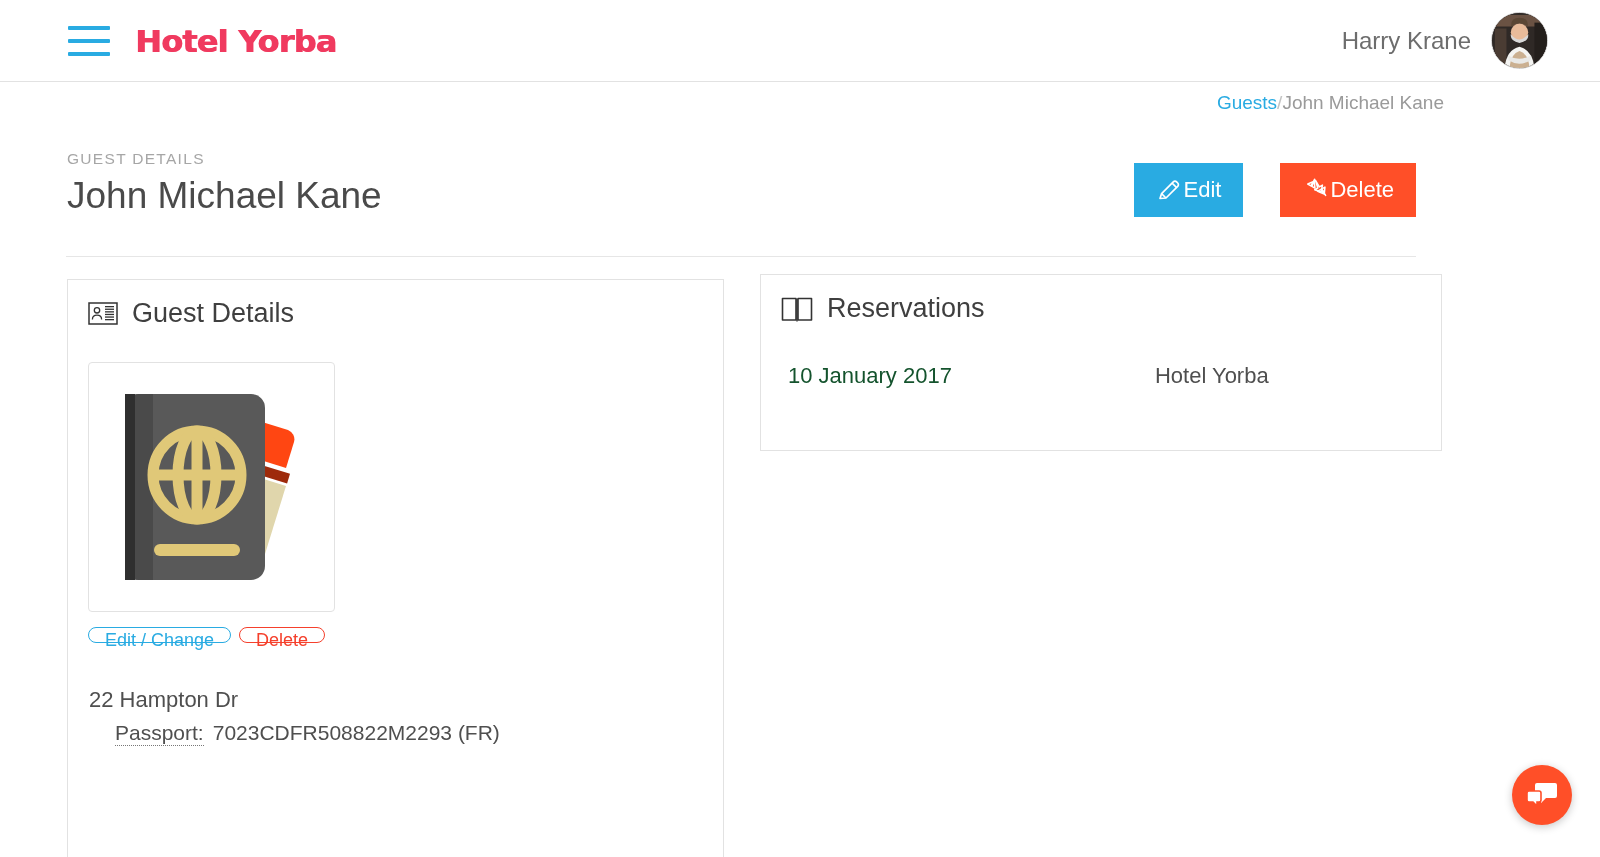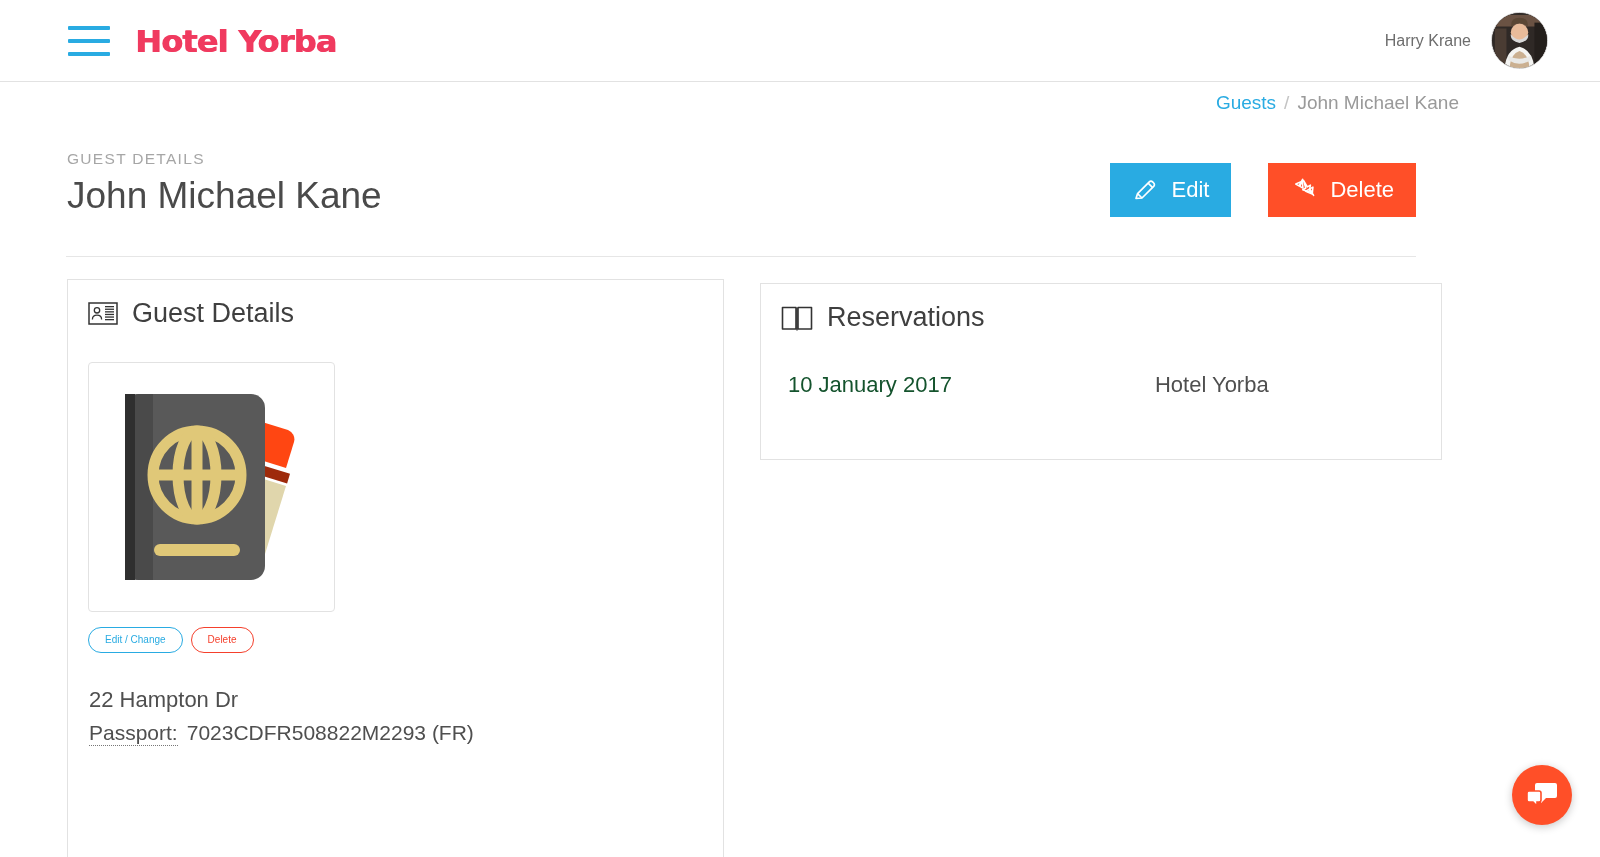--- a/index.html
+++ b/index.html
@@ -32,94 +32,94 @@
     font-weight: 700; font-style: normal;
     font-size: 31px; letter-spacing: -0.6px;
     color: #F03A5F;
     text-shadow: 1px 0 0 #F03A5F;
     transform: scaleX(1.02);
   }
   .topbar-right {
     margin-left: auto; margin-right: 52px;
     display: flex; align-items: center; gap: 20px;
   }
-  .user-name { font-size: 16px; color: #6d6d6d; }
+  .user-name { font-size: 24px; color: #6d6d6d; }
   .avatar {
     width: 57px; height: 57px; border-radius: 50%;
     overflow: hidden; background: #3a3330; flex: none;
     position: relative; border: 1px solid #ddd;
   }
   .avatar svg { display:block; width:100%; height:100%; }
 
   
   .breadcrumb {
-    position: absolute; top: 92px; right: 141px;
-    font-size: 19px; color: #9a9a9a; display: flex; gap: 8px; align-items: baseline;
+    position: absolute; top: 92px; right: 156px;
+    font-size: 19px; color: #9a9a9a; display: flex; gap: 0; align-items: baseline;
   }
   .breadcrumb .crumb-link { color: #29ABE2; text-decoration: none; cursor: pointer; }
   .breadcrumb .sep { color: #c3c3c3; }
 
   
   .page-header {
     position: absolute; top: 150px; left: 67px; width: 1349px;
     display: flex; align-items: flex-start; justify-content: space-between;
   }
   .eyebrow {
     font-size: 15.5px; letter-spacing: 1.3px; color: #a6a6a6; text-transform: uppercase;
   }
   .page-title {
     margin-top: 7px; font-size: 37px; color: #4a4a4a; font-weight: 400; line-height: 1.15;
   }
   .header-actions { display: flex; align-items: center; gap: 37px; margin-top: 13px; }
   .btn {
-    display: inline-flex; align-items: center; gap: 13px;
+    display: inline-flex; align-items: center; gap: 1px;
     height: 54px; padding: 0 22px; border: none; cursor: pointer;
     font-size: 22px; color: #fff; font-family: inherit;
   }
   .btn-edit { background: #29ABE2; }
   .btn-delete { background: #FF4F28; }
   .btn svg { display:block; }
 
   .divider {
     position: absolute; top: 256px; left: 66px; width: 1350px; height: 1px; background: #e6e6e6;
   }
 
   
   .card {
     position: absolute; background: #fff; border: 1px solid #e2e2e2;
   }
   .card-guest { left: 67px; top: 279px; width: 657px; height: 600px; }
-  .card-res   { left: 760px; top: 283px; width: 682px; height: 177px; }
+  .card-res   { left: 760px; top: 274px; width: 682px; height: 177px; }
   .card-title {
     display: flex; align-items: center; gap: 14px;
     margin: 18px 0 0 20px; font-size: 27px; color: #3f3f3f; font-weight: 400;
   }
   .card-title .ic { flex: none; display:block; }
 
   
   .thumb {
     position: absolute; left: 20px; top: 82px;
     width: 247px; height: 250px; border: 1px solid #e2e2e2; border-radius: 4px;
     background: #fff; display: flex; align-items: center; justify-content: center;
     overflow: hidden;
   }
   .thumb svg { display: block; }
   .img-actions {
     position: absolute; left: 20px; top: 347px; display: flex; gap: 8px;
   }
   .pill {
-    height: 26px; padding: 0 16px; border-radius: 13px; background: #fff;
-    font-size: 10px; line-height: 24px; cursor: pointer; font-family: inherit;
+    height: 16px; padding: 0 16px; border-radius: 13px; background: #fff;
+    font-size: 18px; line-height: 24px; cursor: pointer; font-family: inherit;
   }
   .pill-edit { border: 1px solid #29ABE2; color: #29ABE2; }
   .pill-del  { border: 1px solid #F5402C; color: #F5402C; }
 
   .info { position: absolute; left: 21px; top: 403px; color: #4f4f4f; }
   .info .line { font-size: 22px; line-height: 33px; white-space: nowrap; }
-  .info .kv { font-size: 21px; line-height: 34px; white-space: nowrap; }
+  .info .kv { font-size: 21px; line-height: 34px; white-space: nowrap; margin-left: 26px; }
   .dotted {
     border-bottom: 1px dotted #777; text-decoration: none; padding-bottom: 1px;
     margin-right: 9px;
   }
 
   
   .res-row {
     position: absolute; left: 27px; top: 88px; width: 628px;
     display: flex; align-items: baseline;
   }

